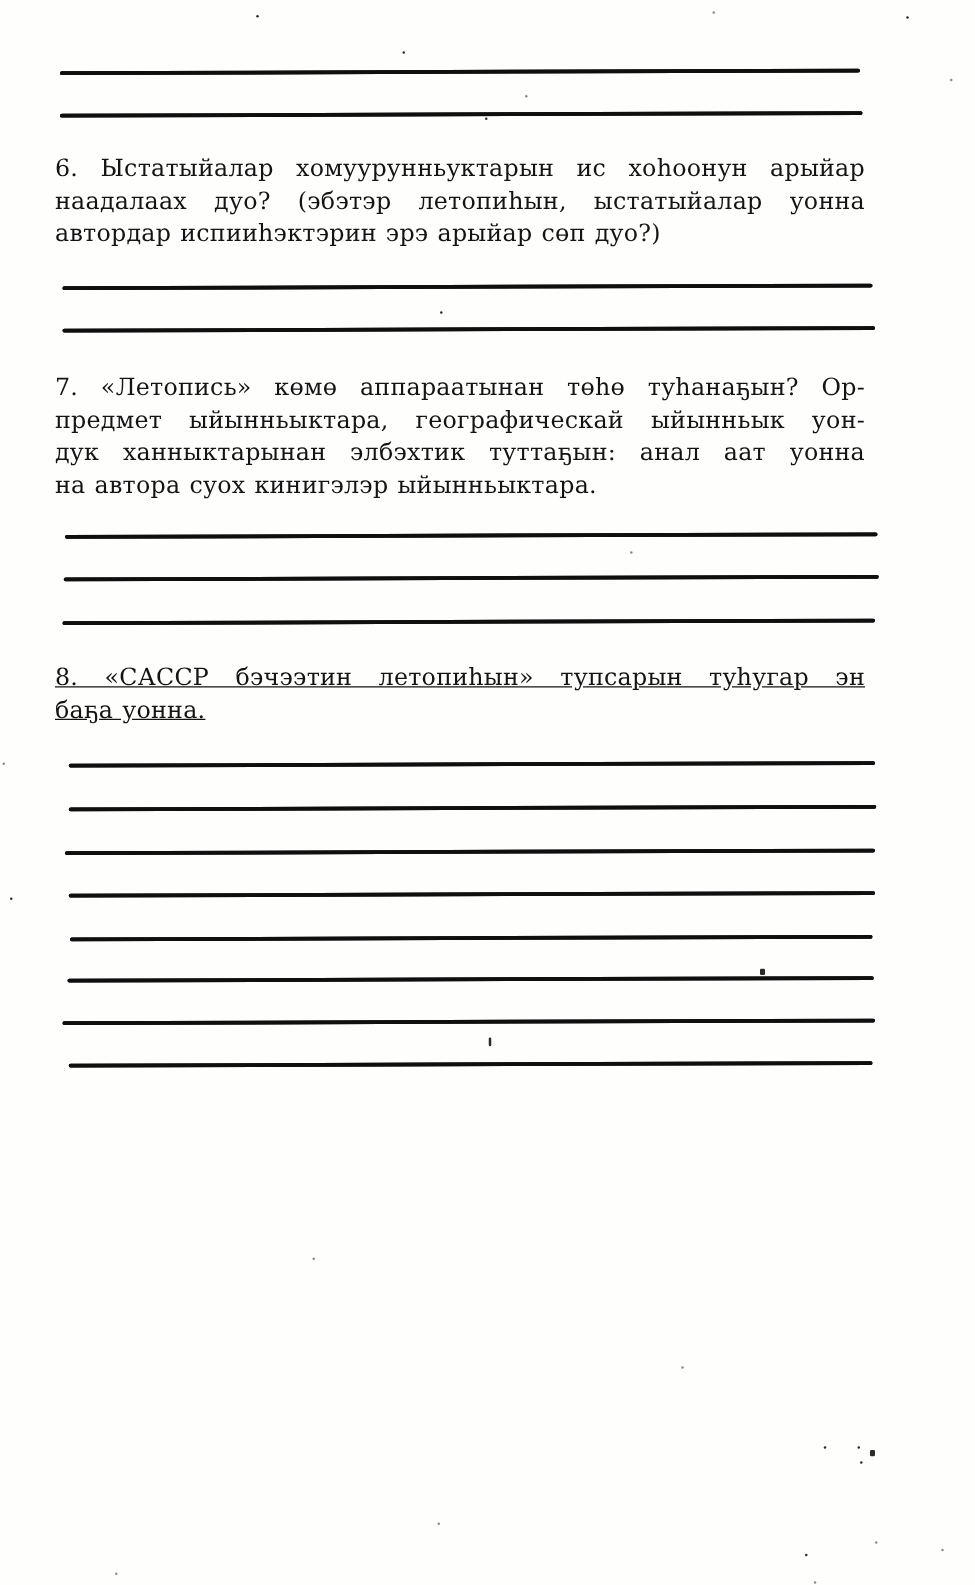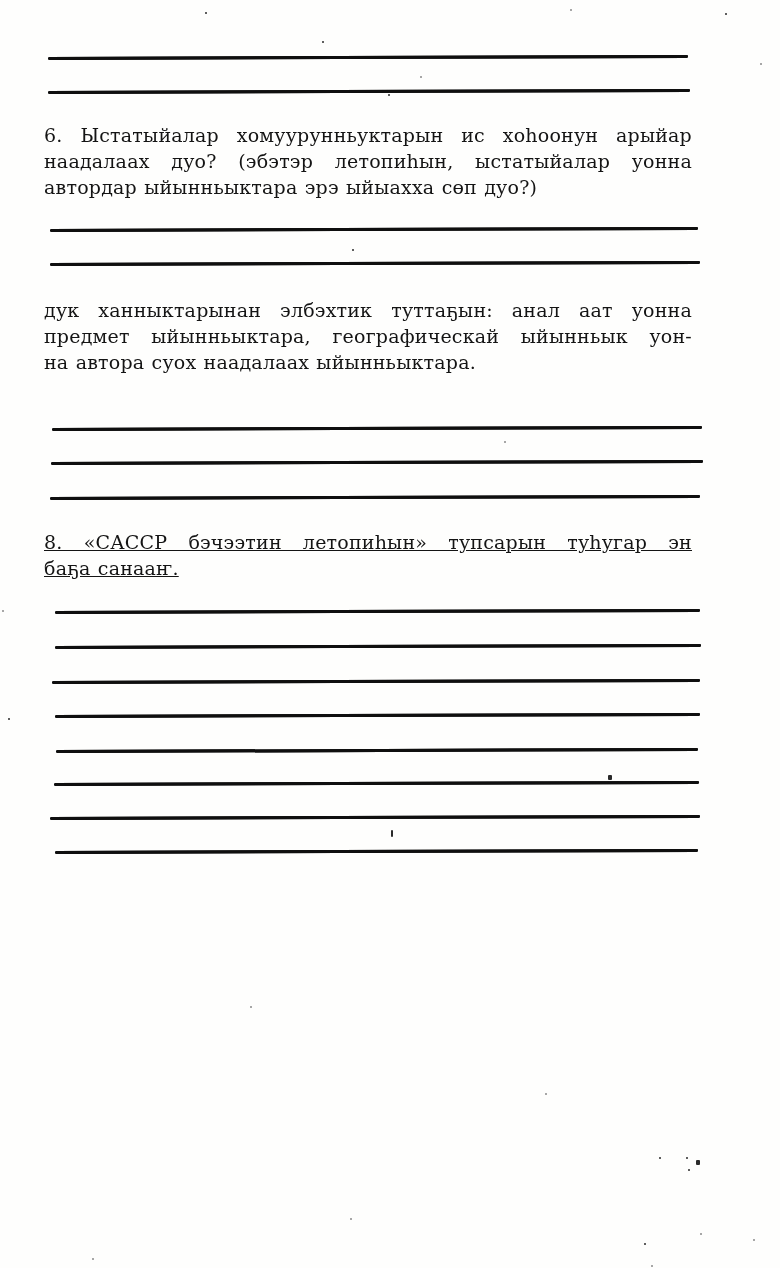--- a/index.html
+++ b/index.html
@@ -60,39 +60,40 @@
 <body>
 
 <div class="page">
 
   <div class="rule" style="top:57px; left:48px; width:640px;"></div>
   <div class="rule" style="top:91px; left:48px; width:642px;"></div>
 
   <div class="q" style="top:122px;">
     <div class="qline">6. Ыстатыйалар хомуурунньуктарын ис хоһоонун арыйар</div>
     <div class="qline">наадалаах дуо? (эбэтэр летопиһын, ыстатыйалар уонна</div>
-    <div class="qline last">автордар ыйынньыктара эрэ ыйыахха сөп дуо?)</div>
+    <div class="qline last">автордар испииһэктэрин эрэ арыйар сөп дуо?)</div>
   </div>
 
   <div class="rule" style="top:229px; left:50px; width:648px;"></div>
   <div class="rule" style="top:263px; left:50px; width:650px;"></div>
 
   <div class="q" style="top:297px;">
+    <div class="qline">7. «Летопись» көмө аппараатынан төһө туһанаҕын? Ор-</div>
+    <div class="qline">предмет ыйынньыктара, географическай ыйынньык уон-</div>
     <div class="qline">дук ханныктарынан элбэхтик туттаҕын: анал аат уонна</div>
-    <div class="qline">предмет ыйынньыктара, географическай ыйынньык уон-</div>
-    <div class="qline last">на автора суох наадалаах ыйынньыктара.</div>
+    <div class="qline last">на автора суох кинигэлэр ыйынньыктара.</div>
   </div>
 
   <div class="rule" style="top:428px; left:52px; width:650px;"></div>
   <div class="rule" style="top:462px; left:51px; width:652px;"></div>
   <div class="rule" style="top:497px; left:50px; width:650px;"></div>
 
   <div class="q" style="top:529px;text-decoration:underline;">
     <div class="qline">8. «САССР бэчээтин летопиһын» тупсарын туһугар эн</div>
-    <div class="qline last">баҕа санааҥ.</div>
+    <div class="qline last">баҕа уонна.</div>
   </div>
 
   <div class="rule" style="top:611px; left:55px; width:645px;"></div>
   <div class="rule" style="top:646px; left:55px; width:646px;"></div>
   <div class="rule" style="top:681px; left:52px; width:648px;"></div>
   <div class="rule" style="top:715px; left:55px; width:645px;"></div>
   <div class="rule" style="top:750px; left:56px; width:642px;"></div>
   <div class="rule" style="top:783px; left:54px; width:645px;"></div>
   <div class="rule" style="top:817px; left:50px; width:650px;"></div>
   <div class="rule" style="top:851px; left:55px; width:643px;"></div>

